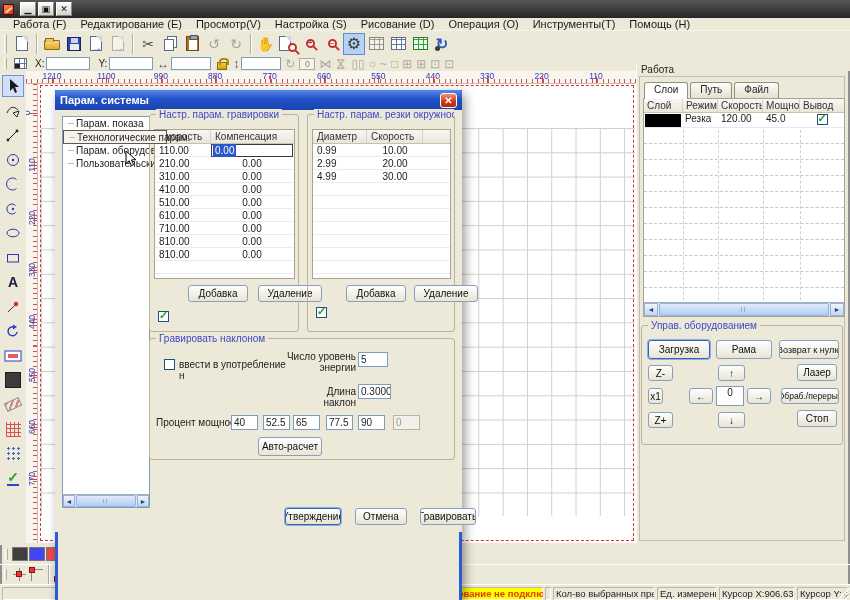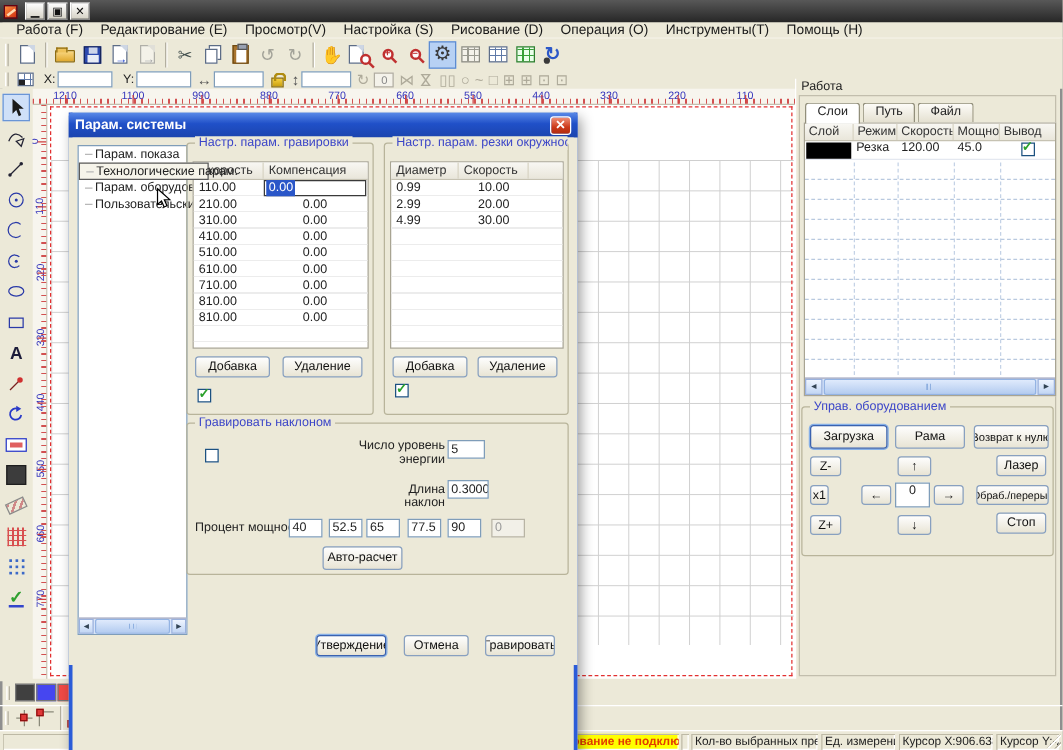--- a/index.html
+++ b/index.html
@@ -145,21 +145,21 @@
   .pt-row { display:flex; height:13px; line-height:13px; }
   .pt-row span { padding:0 4px; overflow:hidden; }
   .editcell { height:13px; border:1px solid #3a3a3a; background:#fff; display:flex; align-items:center; padding:0 1px; }
   .editcell b { background:#2a56c8; color:#fff; font-weight:normal; padding:0 2px; }
   .chk { width:11px; height:11px; background:#fff; border:1px solid #1c5180; display:inline-flex; align-items:center; justify-content:center; flex:none; }
   .chk .m { color:#2ba12b; font-size:11px; font-weight:bold; line-height:1; margin-top:-2px; }
   .chkrow { position:absolute; display:flex; gap:4px; align-items:flex-start; color:#222; }
   .field { position:absolute; background:#fff; border:1px solid #7f9db9; font-size:10px; padding:0 2px; line-height:13px; overflow:hidden; white-space:nowrap; }
   .field.dis { color:#9a9a9a; border-color:#b8b4a4; background:#f2f0e8; }
   .flabel { position:absolute; color:#222; }
-  .dlg-footer-btn { height:17px; }
+  .dlg-footer-btn { height:17px;margin-left:32px; }
 
   
   .palette { position:absolute; left:0; top:545px; width:850px; height:18px; display:flex; align-items:center; padding-left:3px; }
   .swatch { width:16px; height:14px; border:1px solid #777; margin-right:1px; flex:none; }
   .btoolbar { position:absolute; left:0; top:564px; width:850px; height:20px; display:flex; align-items:center; padding-left:2px; border-top:1px solid #fff; }
   .bic { width:17px; height:17px; display:inline-flex; align-items:center; justify-content:center; position:relative; }
   .redsq { width:6px; height:6px; background:#e03838; border:1px solid #901010; position:absolute; }
   .crossln { width:13px; height:13px; position:relative; }
   .crossln::before { content:''; position:absolute; left:6px; top:0; bottom:0; width:1px; background:#8a8a7a; }
   .crossln::after { content:''; position:absolute; top:6px; left:0; right:0; height:1px; background:#8a8a7a; }
@@ -633,20 +633,21 @@
           <span class="chk">
               <span class="m">✓</span>
             </span>
         </div>
       </div>
 
       <div class="grp" style="left:94px;top:228px;width:306px;height:122px">
         <span class="grp-title">Гравировать наклоном</span>
         <div class="chkrow" style="left:14px;top:20px;width:130px">
           <span class="chk"></span>
+          <span>ввести в употребление н</span>
         </div>
         <div class="flabel" style="left:134px;top:12px;width:72px;text-align:right">Число уровень энергии</div>
         <div class="field" style="left:208px;top:13px;width:30px;height:15px">5</div>
         <div class="flabel" style="left:146px;top:47px;width:60px;text-align:right">Длина наклон</div>
         <div class="field" style="left:208px;top:45px;width:33px;height:15px">0.30000</div>
         <div class="flabel" style="left:6px;top:78px">Процент мощности</div>
         <div id="power-inputs">
             <div class="field" style="left: 81px; top: 76px; width: 27px; height: 15px; position: absolute;">40</div>
             <div class="field" style="left: 113px; top: 76px; width: 27px; height: 15px; position: absolute;">52.5</div>
             <div class="field" style="left: 143px; top: 76px; width: 27px; height: 15px; position: absolute;">65</div>

